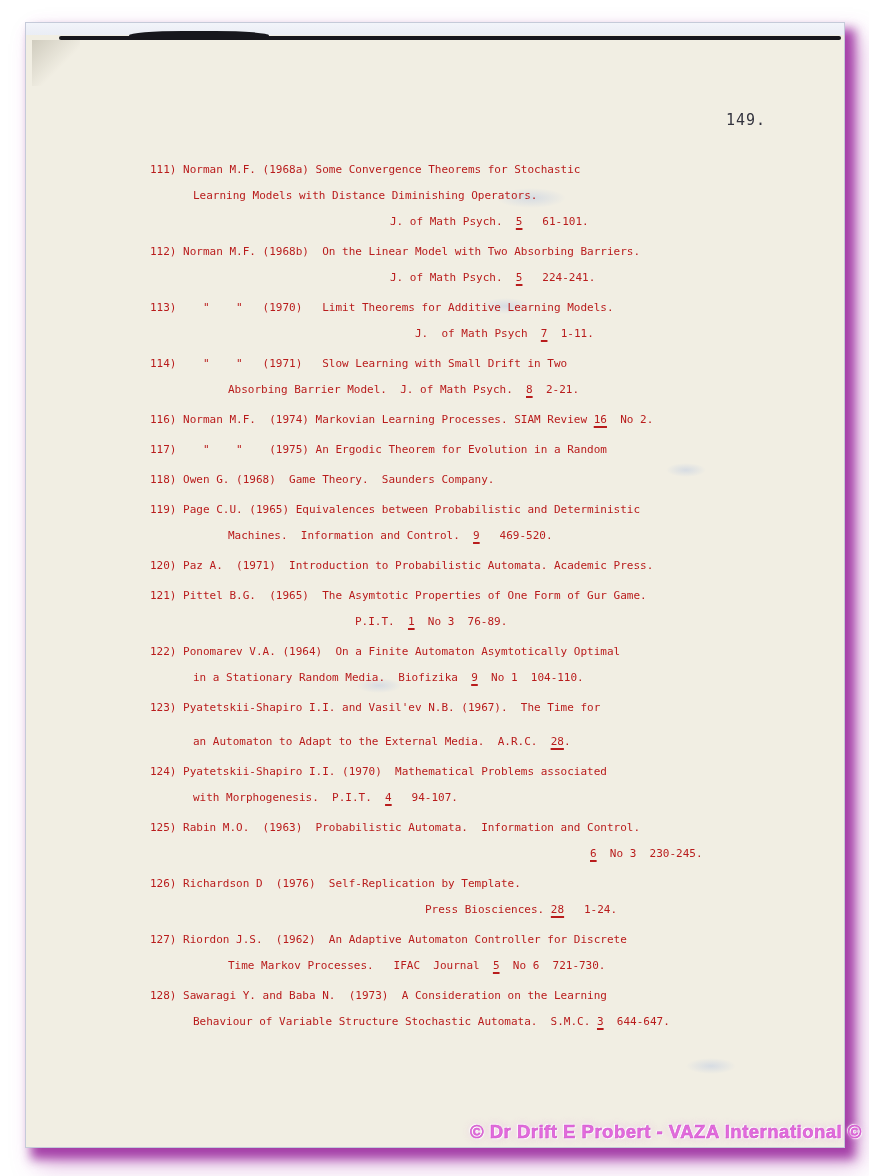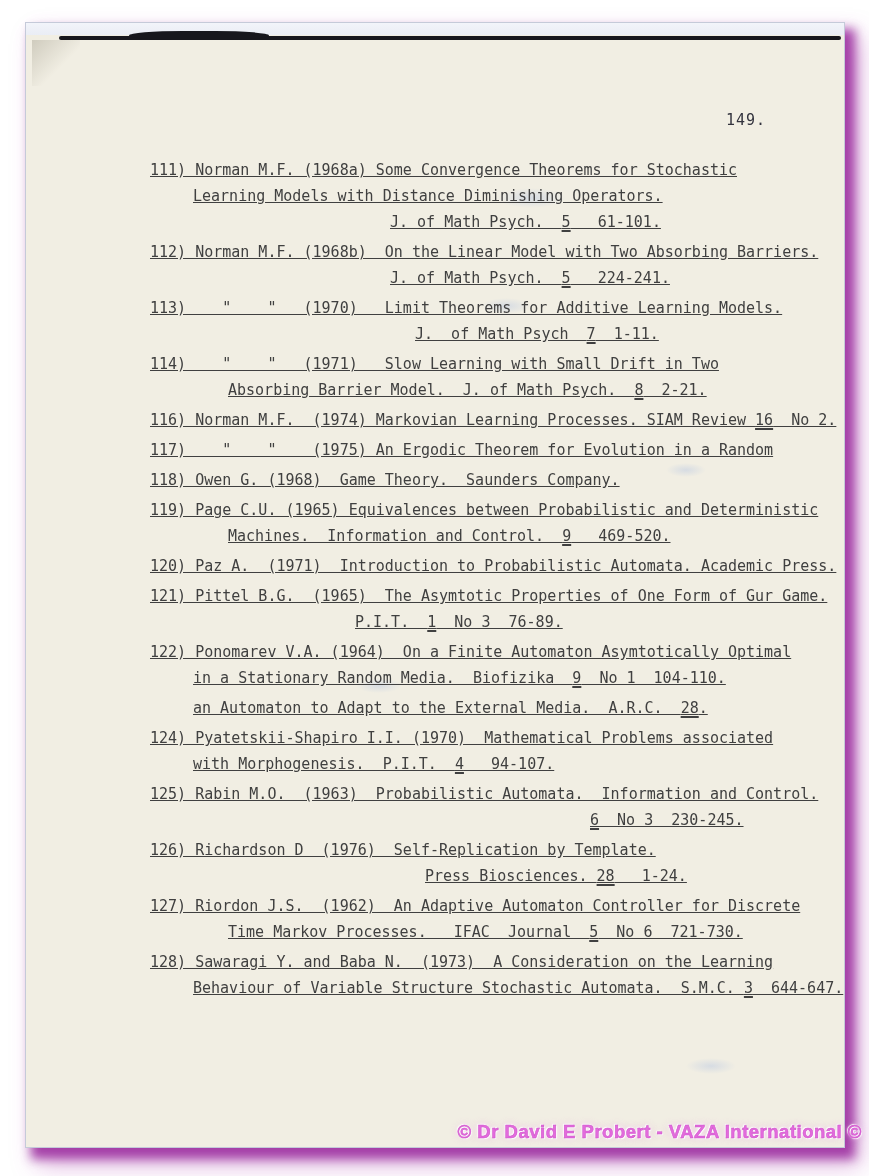--- a/index.html
+++ b/index.html
@@ -43,21 +43,21 @@
   .pageno{
     position:absolute;top:88px;left:700px;
     font-size:15px;color:#33333e;letter-spacing:1px;
   }
   .content{
     position:absolute;left:124px;top:134px;right:4px;
   }
   .entry{margin-bottom:4px;}
   .entry.spaced .line + .line{margin-top:8px;}
   .line{
-    white-space:pre;font-size:15px;line-height:26px;color:#404040;text-decoration:underline;
+    white-space:pre;font-size:11px;line-height:26px;color:#b91c1c;
   }
   .vol{
     text-decoration:underline;
     text-underline-offset:3px;
     text-decoration-thickness:1.5px;
   }
   
   .watermark{
     position:absolute;right:7px;bottom:33px;
     font-family:"Liberation Sans","DejaVu Sans",sans-serif;
@@ -120,20 +120,21 @@
       </div>
       <div class="entry">
         <div class="line" style="padding-left: 0px;"><span>121) Pittel B.G.  (1965)  The Asymtotic Properties of One Form of Gur Game.</span></div>
         <div class="line" style="padding-left: 205px;"><span>P.I.T.  </span><span class="vol">1</span><span>  No 3  76-89.</span></div>
       </div>
       <div class="entry">
         <div class="line" style="padding-left: 0px;"><span>122) Ponomarev V.A. (1964)  On a Finite Automaton Asymtotically Optimal</span></div>
         <div class="line" style="padding-left: 43px;"><span>in a Stationary Random Media.  Biofizika  </span><span class="vol">9</span><span>  No 1  104-110.</span></div>
       </div>
       <div class="entry spaced">
+        <div class="line" style="padding-left: 0px;"><span>123) Pyatetskii-Shapiro I.I. and Vasil'ev N.B. (1967).  The Time for</span></div>
         <div class="line" style="padding-left: 43px;"><span>an Automaton to Adapt to the External Media.  A.R.C.  </span><span class="vol">28</span><span>.</span></div>
       </div>
       <div class="entry">
         <div class="line" style="padding-left: 0px;"><span>124) Pyatetskii-Shapiro I.I. (1970)  Mathematical Problems associated</span></div>
         <div class="line" style="padding-left: 43px;"><span>with Morphogenesis.  P.I.T.  </span><span class="vol">4</span><span>   94-107.</span></div>
       </div>
       <div class="entry">
         <div class="line" style="padding-left: 0px;"><span>125) Rabin M.O.  (1963)  Probabilistic Automata.  Information and Control.</span></div>
         <div class="line" style="padding-left: 440px;"><span class="vol">6</span><span>  No 3  230-245.</span></div>
       </div>
@@ -145,13 +146,13 @@
         <div class="line" style="padding-left: 0px;"><span>127) Riordon J.S.  (1962)  An Adaptive Automaton Controller for Discrete</span></div>
         <div class="line" style="padding-left: 78px;"><span>Time Markov Processes.   IFAC  Journal  </span><span class="vol">5</span><span>  No 6  721-730.</span></div>
       </div>
       <div class="entry">
         <div class="line" style="padding-left: 0px;"><span>128) Sawaragi Y. and Baba N.  (1973)  A Consideration on the Learning</span></div>
         <div class="line" style="padding-left: 43px;"><span>Behaviour of Variable Structure Stochastic Automata.  S.M.C. </span><span class="vol">3</span><span>  644-647.</span></div>
       </div>
     </div>
 </div>
 
-<div class="watermark">© Dr David E Probert - VAZA International ©</div>
+<div class="watermark">© Dr Drift E Probert - VAZA International ©</div>
 
 </body></html>

